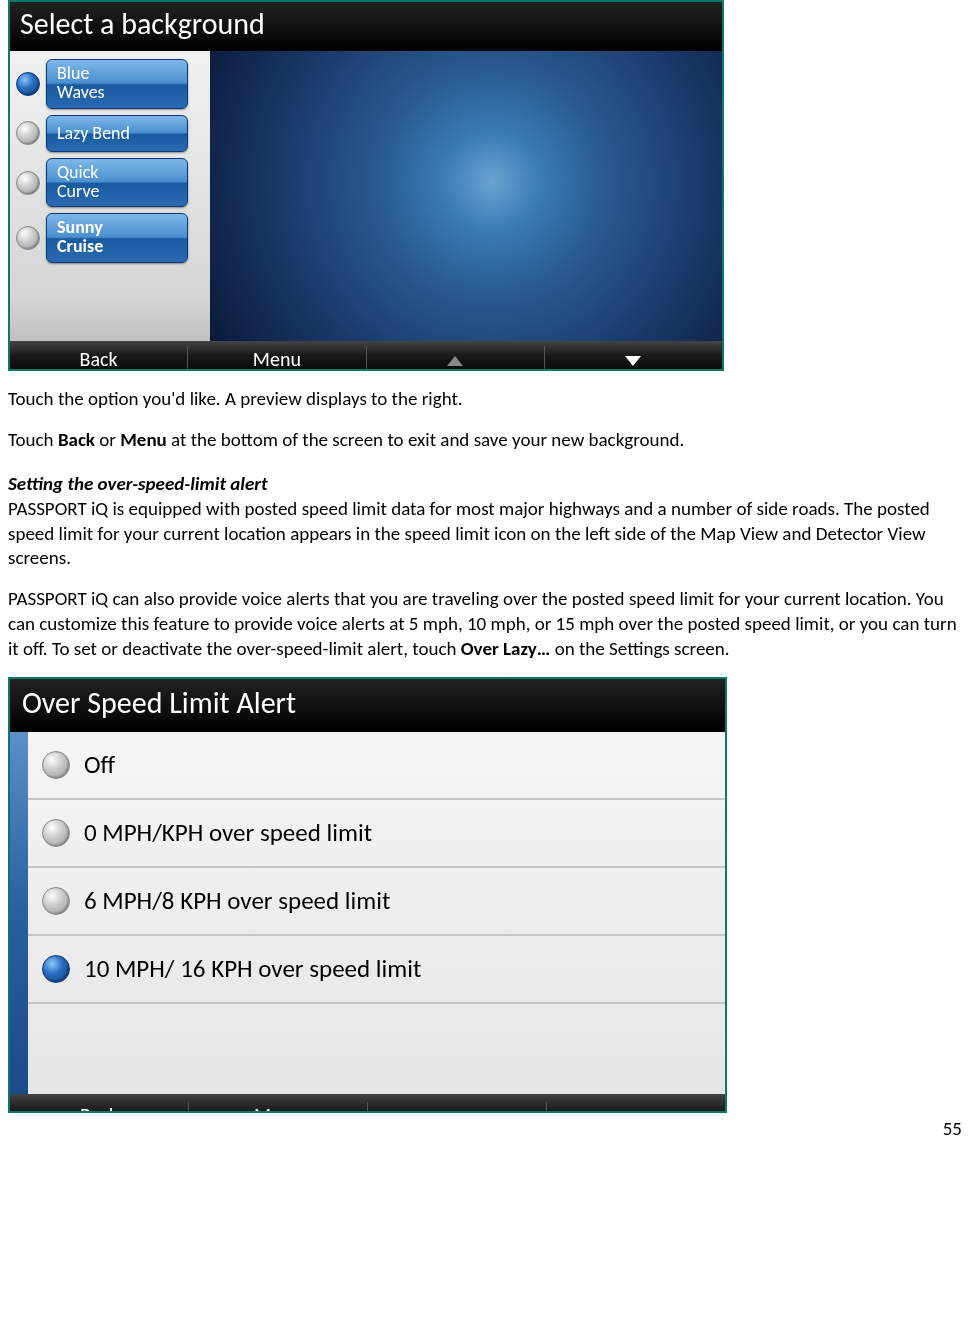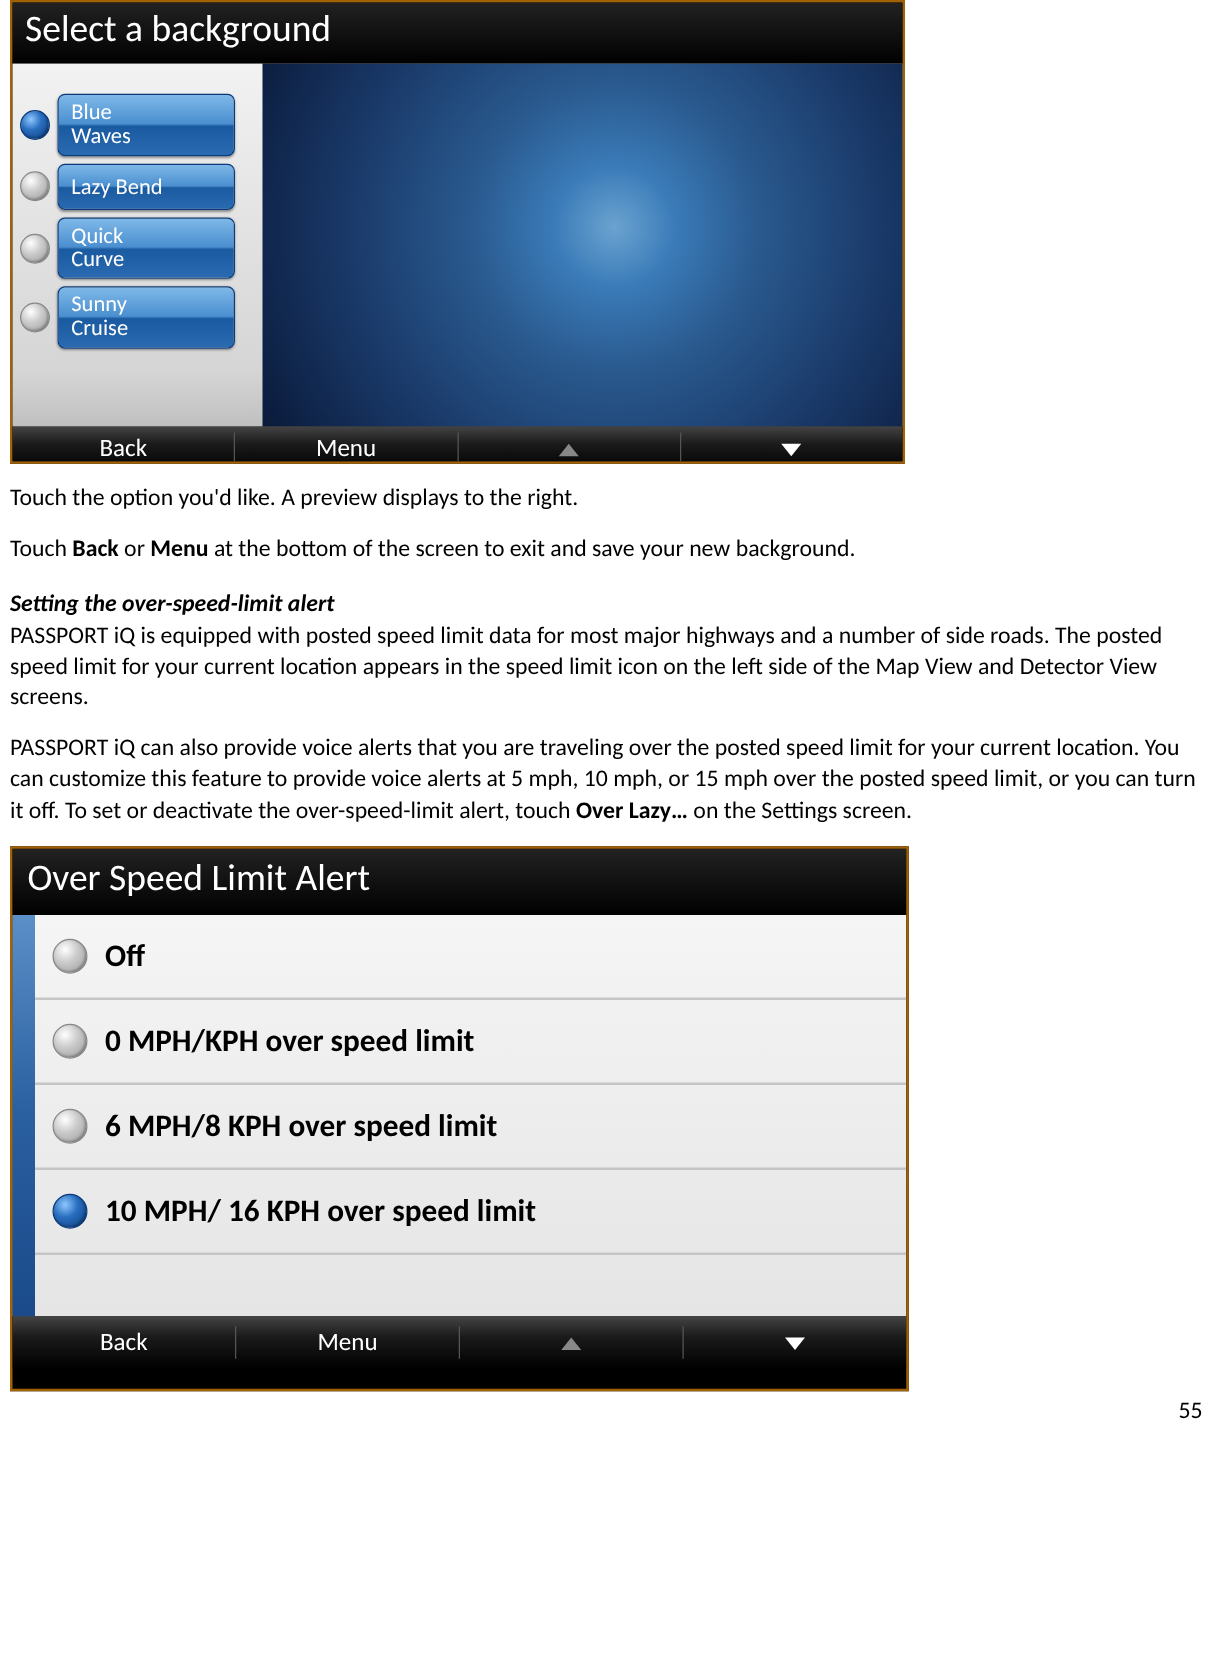--- a/index.html
+++ b/index.html
@@ -6,21 +6,21 @@
       font-family: Calibri, Arial, sans-serif;
       font-size: 19px;
       line-height: 1.3;
       color: #000;
       margin: 0;
       padding: 0 8px;
       width: 958px;
       background: #fff;
     }
     .screenshot {
-      border: 2px solid #a16207;
+      border: 2px solid #0f766e;
       margin-bottom: 4px;
       position: relative;
       overflow: hidden;
     }
     .screenshot1 {
       width: 712px;
       height: 367px;
       background: #000;
     }
     .screenshot2 {
@@ -44,21 +44,21 @@
       font-weight: normal;
     }
     .bg-body {
       display: flex;
       height: 290px;
       background: linear-gradient(to bottom, #e6e6e6 0%, #cfcfcf 100%);
     }
     .bg-left {
       width: 200px;
       background: linear-gradient(to bottom, #f2f2f2 0%, #d5d5d5 85%, #c0c0c0 100%);
-      padding-top: 22px;
+      padding-top: 6px;
       box-sizing: border-box;
     }
     .bg-right {
       flex: 1;
       background: radial-gradient(circle at 55% 45%, #6ba3d0 0%, #3a7bb8 15%, #2a5a8f 35%, #1a3a6a 65%, #0a1a3a 100%);
       position: relative;
     }
     .bg-option {
       display: flex;
       align-items: center;
@@ -119,23 +119,22 @@
       border-right: 8px solid transparent;
       border-bottom: 10px solid #888;
     }
     .arrow-down {
       border-left: 8px solid transparent;
       border-right: 8px solid transparent;
       border-top: 10px solid #fff;
     }
     .list-body {
       background: linear-gradient(to bottom, #f5f5f5 0%, #e5e5e5 100%);
-      height: 321px;
-      display: flex;
-      font-weight: bold;
+      height: 362px;
+      display: flex;
     }
     .blue-strip {
       width: 18px;
       background: linear-gradient(to bottom, #5a8fc8 0%, #2a5fa0 50%, #1a4a8a 100%);
     }
     .list-content {
       flex: 1;
     }
     .list-item {
       display: flex;
@@ -185,21 +184,21 @@
       </div>
       <div class="bg-option">
         <div class="radio"></div>
         <div class="bg-btn">
           <span style="display:block;word-spacing:100px;">Quick Curve</span>
         </div>
       </div>
       <div class="bg-option">
         <div class="radio"></div>
         <div class="bg-btn">
-          <span style="display:block;word-spacing:100px;">Sunny Cruise</span>
+          <span style="display:block;word-spacing:100px;font-weight:bold;">Sunny Cruise</span>
         </div>
       </div>
     </div>
     <div class="bg-right"></div>
   </div>
   <div class="bottombar">
     <div class="btn">Back</div>
     <div class="btn">Menu</div>
     <div class="btn"><span class="arrow-up"></span></div>
     <div class="btn"><span class="arrow-down"></span></div>

